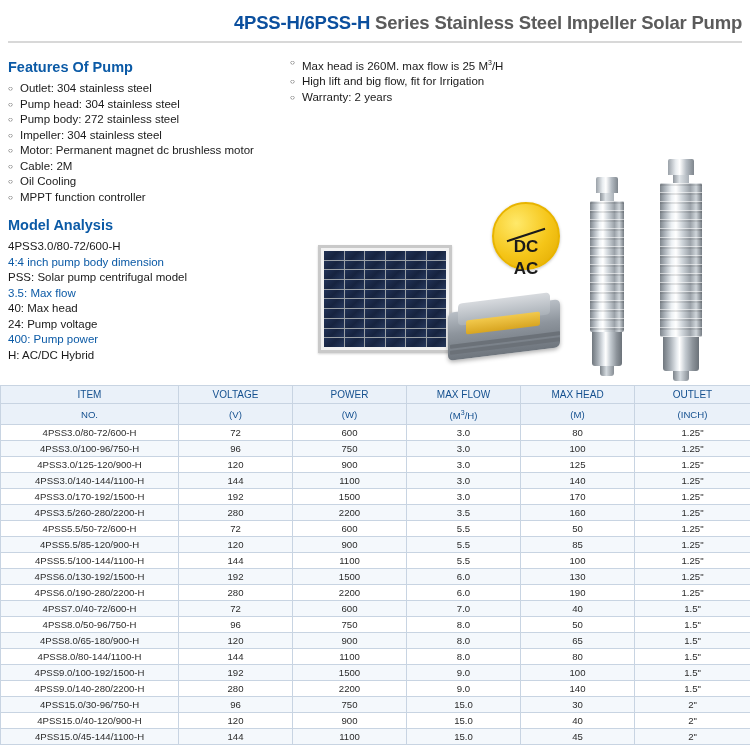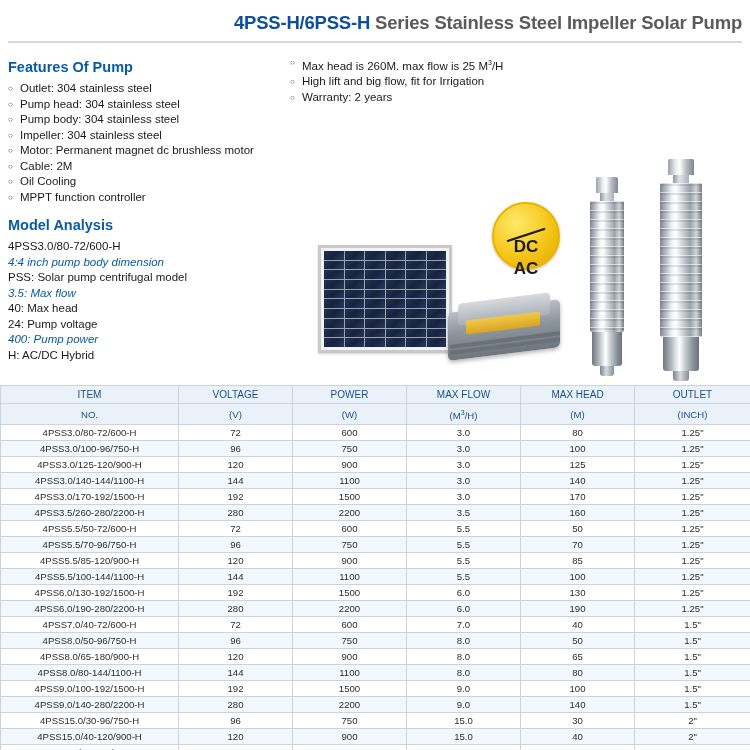--- a/index.html
+++ b/index.html
@@ -91,21 +91,21 @@
   }
 
   .model-lines {
     margin-top: 2px;
   }
   .model-lines div {
     font-size: 11.5px;
     line-height: 15.5px;
     white-space: nowrap;
   }
-  .mk-blue { color: #0b5aa6; font-style: italic; }
+  .mk-blue { color: #0b5aa6; }
   .mk-dark { color: #1a1a1a; }
 
   
   .img-area {
     position: absolute;
     left: 290px;
     top: 130px;
     width: 452px;
     height: 240px;
   }
@@ -355,21 +355,21 @@
     <div class="header-rule"></div>
   </div>
 
   <div class="content">
 
     <div class="col-left">
       <div class="sec-title">Features Of Pump</div>
       <ul class="bullets">
         <li>Outlet: 304 stainless steel</li>
         <li>Pump head: 304 stainless steel</li>
-        <li>Pump body: 304 stainless steel</li>
+        <li>Pump body: 272 stainless steel</li>
         <li>Impeller: 304 stainless steel</li>
         <li>Motor: Permanent magnet dc brushless motor</li>
         <li>Cable: 2M</li>
         <li>Oil Cooling</li>
         <li>MPPT function controller</li>
       </ul>
 
       <div class="sec-title" style="margin-top:12px;">Model Analysis</div>
       <div class="model-lines">
         <div class="mk-dark">4PSS3.0/80-72/600-H</div>
@@ -574,28 +574,20 @@
           </tr>
           <tr>
             <td class="item-col">4PSS5.5/50-72/600-H</td>
             <td>72</td>
             <td>600</td>
             <td>5.5</td>
             <td>50</td>
             <td>1.25"</td>
           </tr>
           <tr>
-            <td class="item-col">4PSS5.5/70-96/750-H</td>
-            <td>96</td>
-            <td>750</td>
-            <td>5.5</td>
-            <td>70</td>
-            <td>1.25"</td>
-          </tr>
-          <tr>
             <td class="item-col">4PSS5.5/85-120/900-H</td>
             <td>120</td>
             <td>900</td>
             <td>5.5</td>
             <td>85</td>
             <td>1.25"</td>
           </tr>
           <tr>
             <td class="item-col">4PSS5.5/100-144/1100-H</td>
             <td>144</td>

